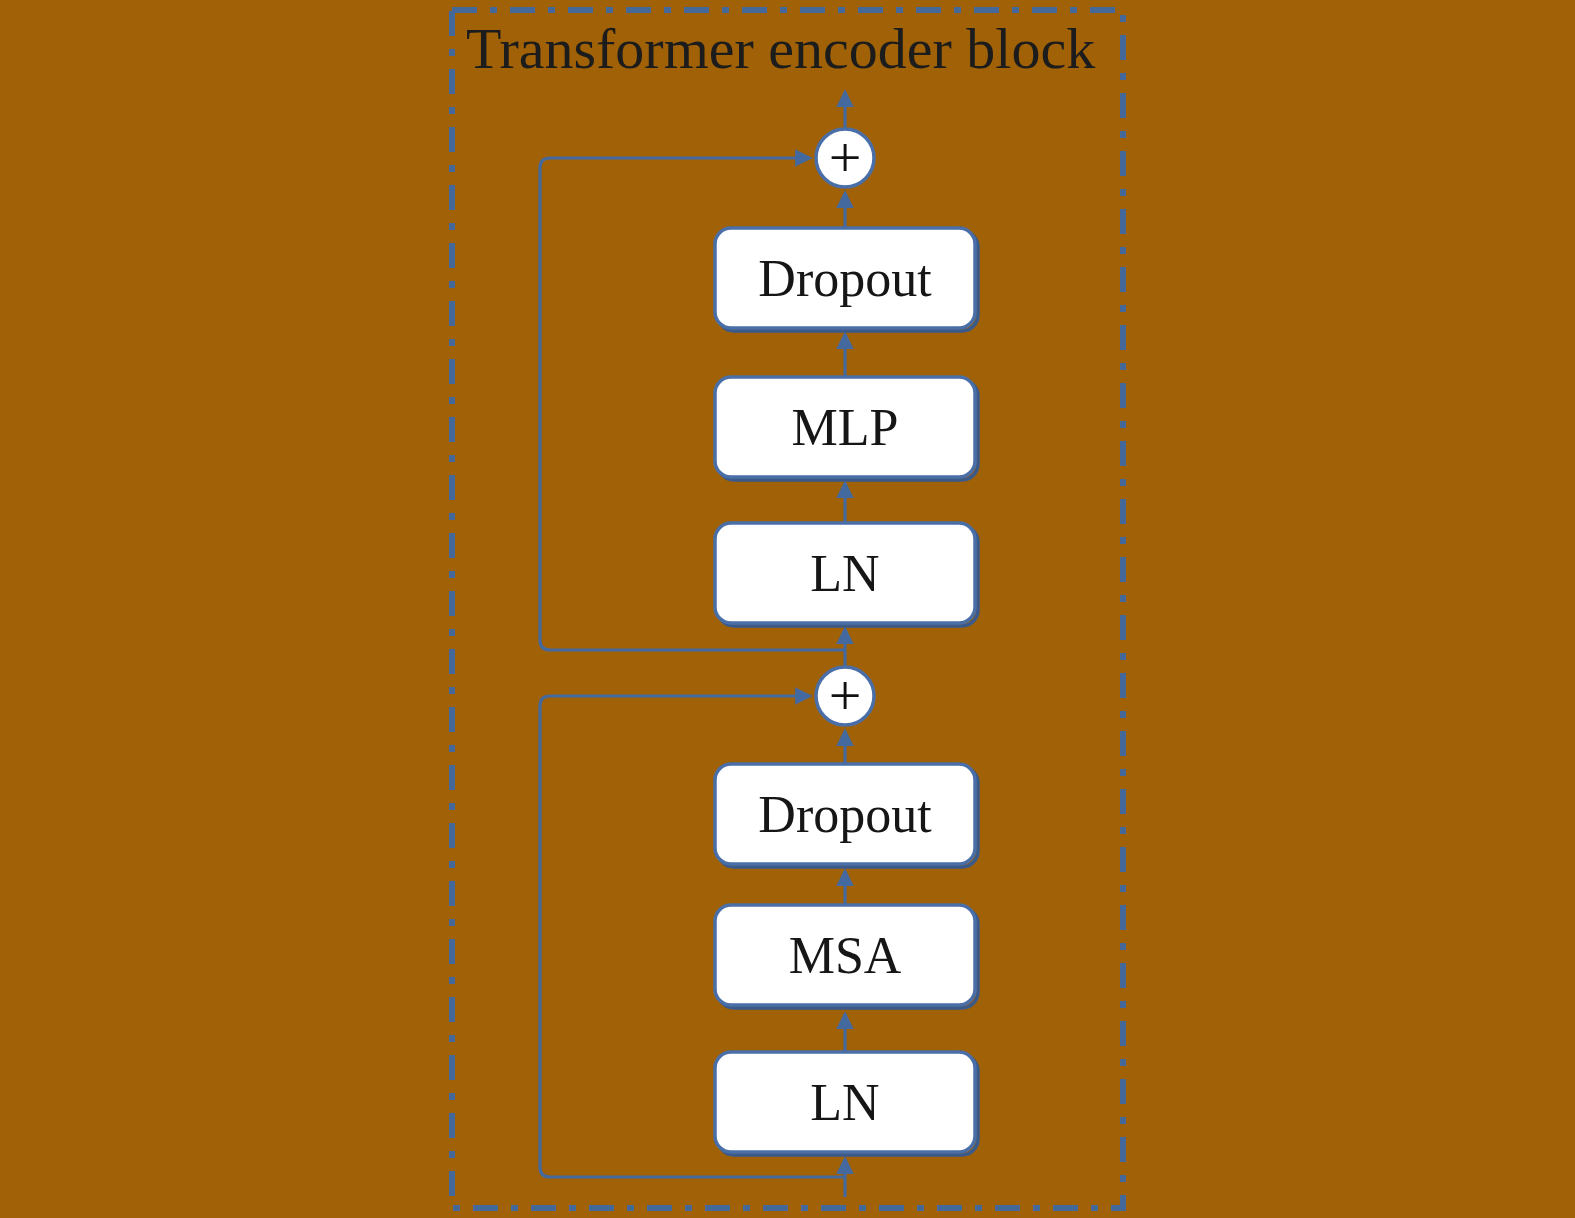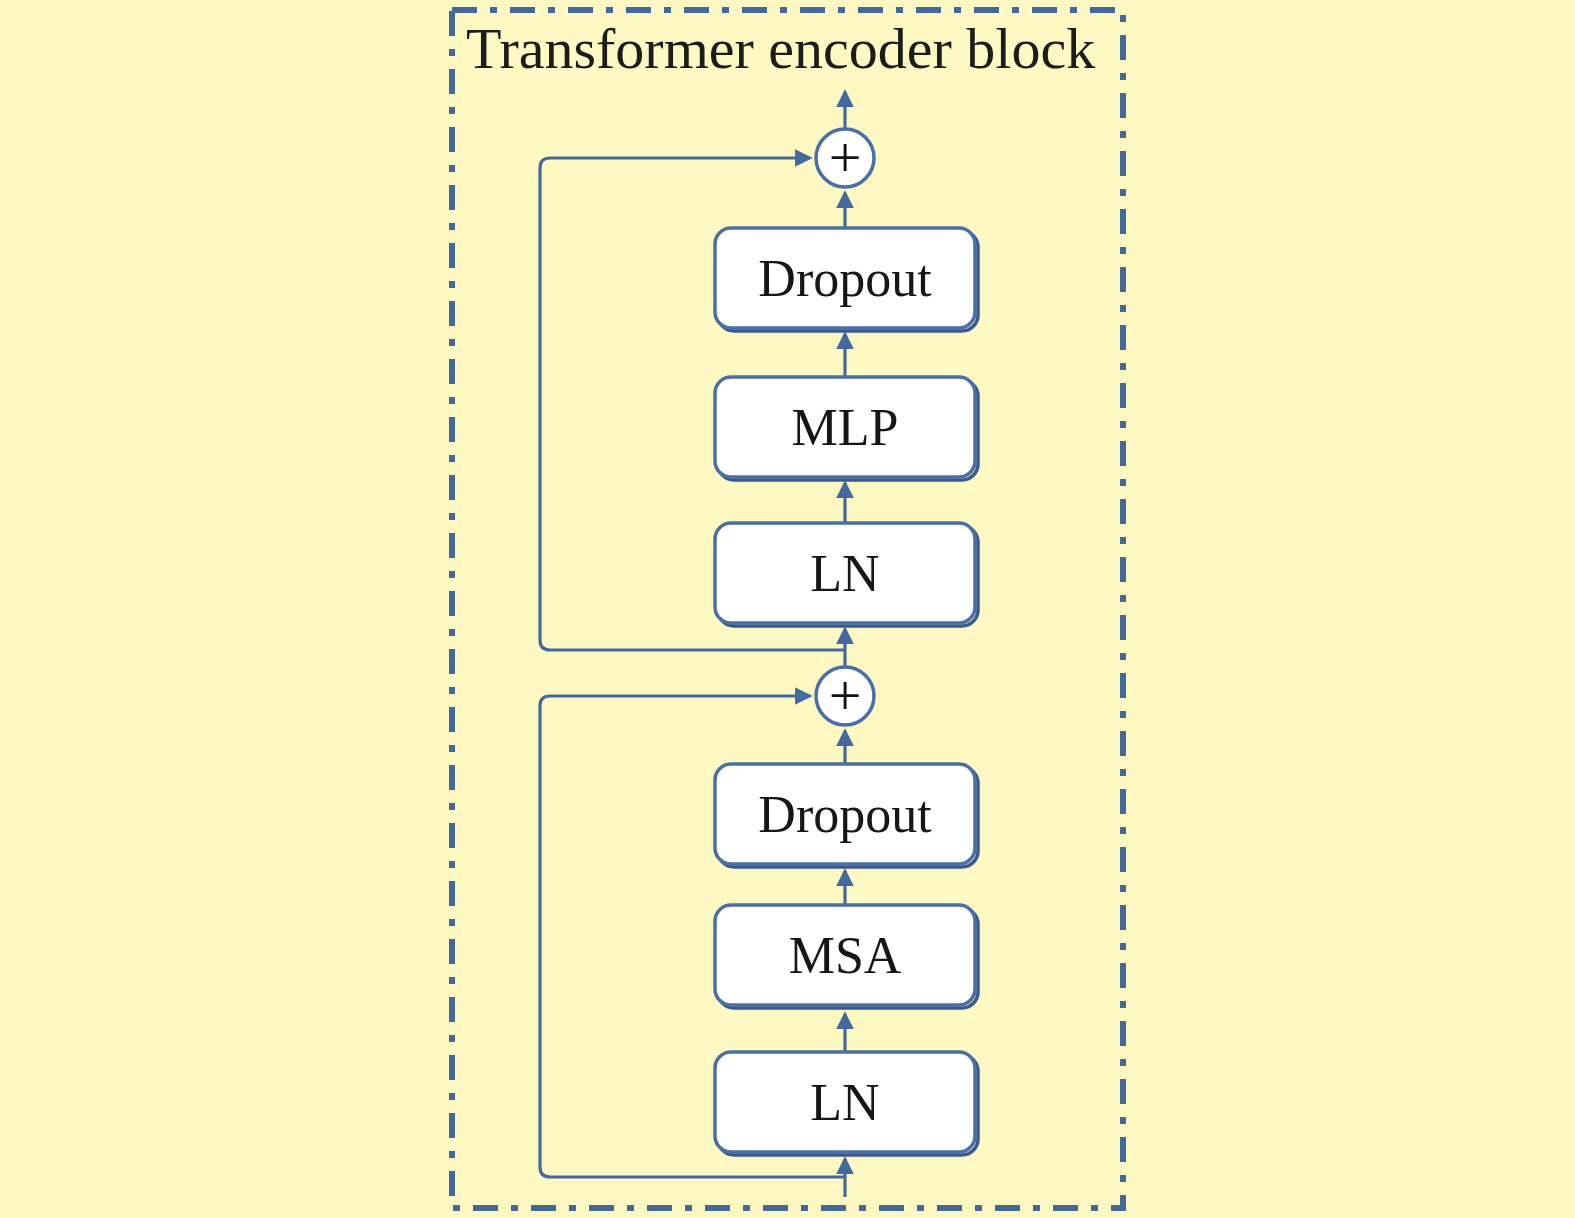--- a/index.html
+++ b/index.html
@@ -4,21 +4,21 @@
 <style>
   html, body {
     margin: 0;
     padding: 0;
     background: #ffffff;
   }
   #canvas {
     position: relative;
     width: 1575px;
     height: 1218px;
-    background: #fef9c3;
+    background: #a16207;
     font-family: "Liberation Serif", "DejaVu Serif", serif;
   }
   svg text {
     font-family: "Liberation Serif", "DejaVu Serif", serif;
   }
   .title-text {
     font-size: 58px;
     fill: #1c1c1c;
   }
   .block-label {

